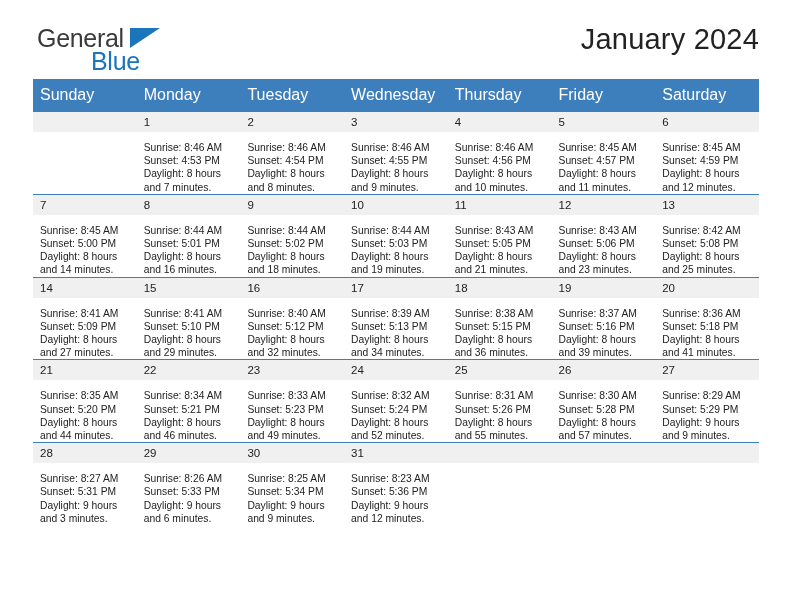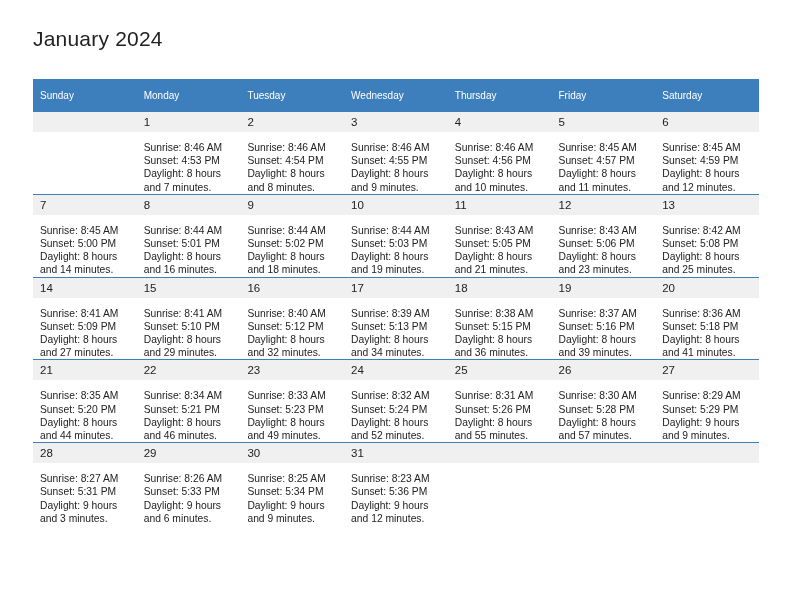--- a/index.html
+++ b/index.html
@@ -63,21 +63,21 @@
     height: 0;
     border-left: 30px solid #1b75bb;
     border-bottom: 20px solid transparent;
     border-top: 0 solid transparent;
   }
   .title-block {
     margin-top: 22px;
     text-align: right;
   }
   .title {
-    font-size: 21px;
+    font-size: 29px;
     color: #222222;
     line-height: 34px;
     font-weight: normal;
     letter-spacing: 0.2px;
     white-space: nowrap;
   }
   .subtitle {
     font-size: 15px;
     color: #333333;
     line-height: 22px;
@@ -88,21 +88,21 @@
   
   .calendar {
     margin-top: 6px;
     width: 726px;
     border-collapse: collapse;
     table-layout: fixed;
   }
   .calendar th {
     background: #3d7ebd;
     color: #ffffff;
-    font-size: 10px;
+    font-size: 16px;
     font-weight: normal;
     text-align: left;
     padding: 6px 0 6px 7px;
     height: 20px;
     border: none;
   }
   .calendar td {
     vertical-align: top;
     padding: 0;
     border: none;
@@ -135,20 +135,25 @@
   .info div {
     white-space: nowrap;
   }
 </style>
 </head>
 <body>
 
 <div class="page">
 
   <div class="header">
+    <div class="logo">
+      <span class="logo-general">General</span>
+      <span class="logo-triangle"></span>
+      <span class="logo-blue">Blue</span>
+    </div>
     <div class="title-block">
       <div class="title">January 2024</div>
     </div>
   </div>
 
   <table class="calendar">
     <thead>
       <tr id="head-row">
           <th>Sunday</th>
           <th>Monday</th>

